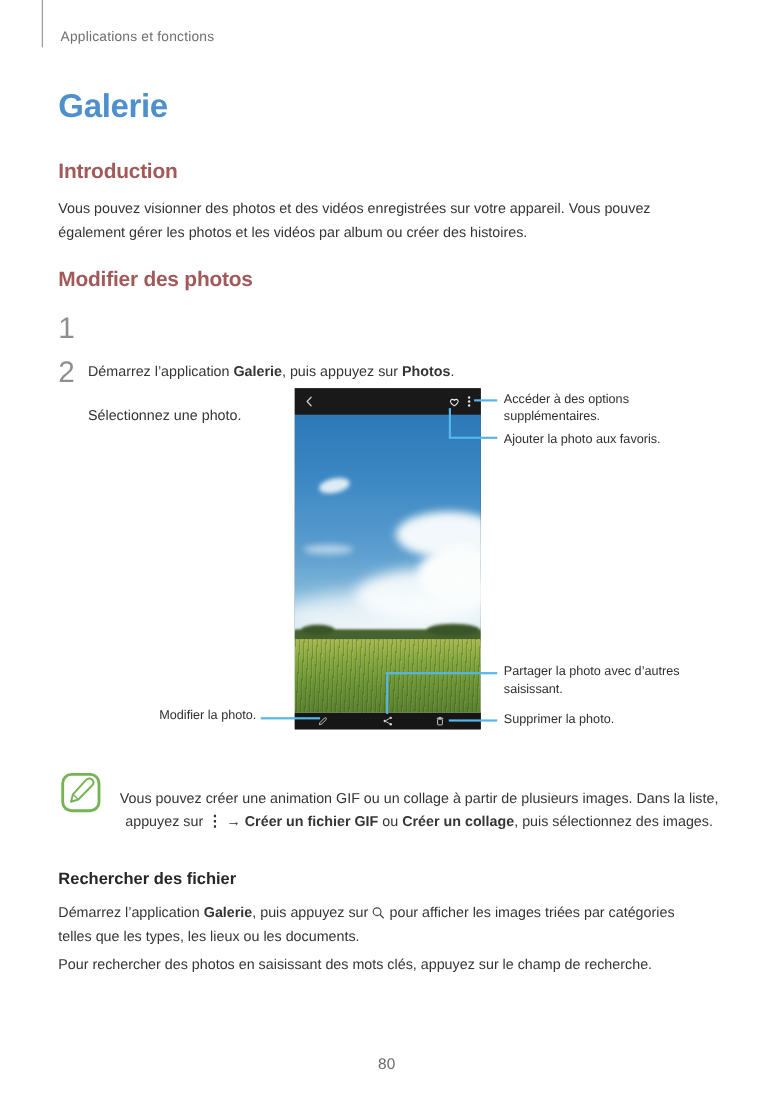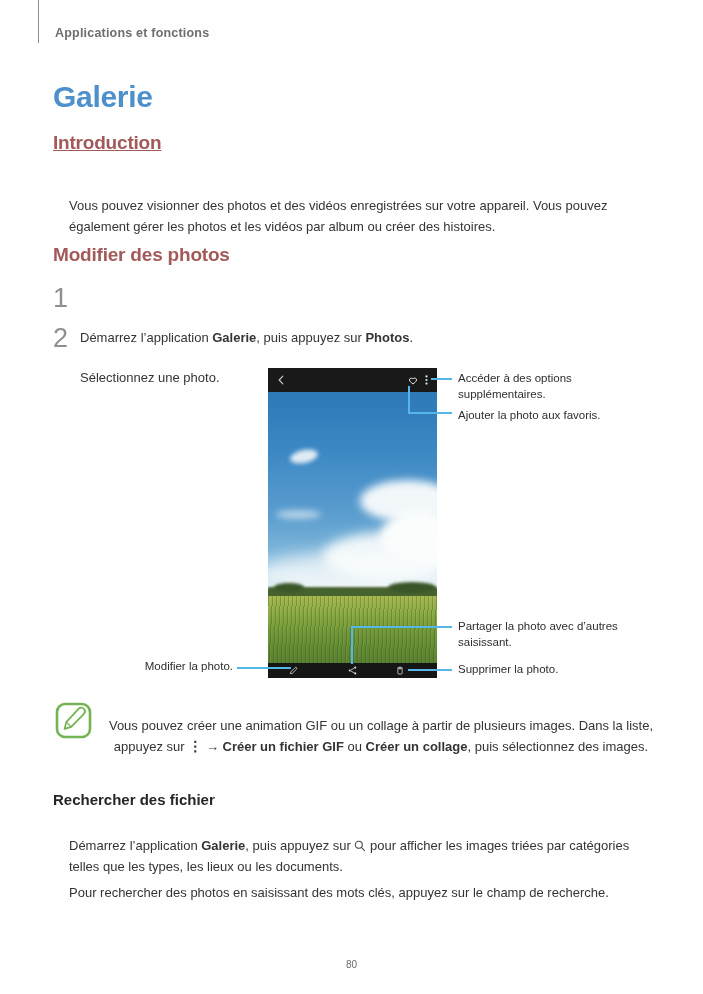--- a/index.html
+++ b/index.html
@@ -2,44 +2,44 @@
 <html><head>
 <meta charset="utf-8">
 <style>
   * { box-sizing: border-box; }
   html, body { margin: 0; padding: 0; background: #ffffff; }
   body { width: 703px; height: 994px; font-family: "Liberation Sans", sans-serif; }
   .page { position: relative; width: 703px; height: 994px; background: #fff; overflow: hidden; }
 
   
   .header-rule { position: absolute; left: 38px; top: 0; width: 1px; height: 43px; background: #8f8f8f; }
-  .header-text { position: absolute; left: 55px; top: 26px; font-size: 12.5px; color: #6e6e6e; letter-spacing: .2px; font-weight: bold; }
+  .header-text { position: absolute; left: 55px; top: 26px; font-size: 12.5px; color: #6e6e6e; letter-spacing: .2px; }
 
   
   .page-title { position: absolute; left: 53px; top: 80px; margin: 0; font-size: 30px; font-weight: 700; color: #4e90cc; letter-spacing: -.3px; }
   .sec-heading { position: absolute; left: 53px; margin: 0; font-size: 19px; font-weight: 700; color: #a2595a; letter-spacing: -.2px; }
-  .h-intro { top: 132px; text-decoration: underline; }
+  .h-intro { top: 146px; }
   .h-afficher { top: 244px; }
   .sub-heading { position: absolute; left: 53px; top: 791px; margin: 0; font-size: 15px; font-weight: 700; color: #262626; }
 
   
-  .body-p { position: absolute; left: 53px; margin: 16px; font-size: 13px; line-height: 21px; color: #343434; }
+  .body-p { position: absolute; left: 53px; margin: 0; font-size: 13px; line-height: 21px; color: #343434; }
   .p-intro { top: 179px; width: 575px; }
   .p-search1 { top: 820px; width: 590px; line-height: 20.5px; }
   .p-search2 { top: 866px; width: 590px; }
   .b { font-weight: 700; }
 
   
   .step-num { position: absolute; left: 53px; font-size: 27px; color: #8f8f8f; font-weight: 400; }
   .n1 { top: 283px; } .n2 { top: 323px; }
   .step-text { position: absolute; left: 80px; font-size: 13px; color: #343434; margin-top: 38px; }
   .t1 { top: 292px; } .t2 { top: 332px; }
 
   
-  .figure { position: absolute; left: 0; top: 368px; width: 703px; height: 310px; }
+  .figure { position: absolute; left: 0; top: 353px; width: 703px; height: 310px; }
   .phone { position: absolute; left: 268px; top: 0; width: 169px; height: 310px; background: #141414; }
   .topbar { position: absolute; left: 0; right: 0; top: 0; height: 24px; background: #191919; display: flex; align-items: center; padding: 0 9px; }
   .topbar .spacer { flex: 1; }
   .topbar svg { display: block; }
   .tb-right { display: flex; align-items: center; gap: 7px; }
   .photo { position: absolute; left: 0; right: 0; top: 24px; bottom: 15px; overflow: hidden;
     background: linear-gradient(180deg, #2d79b8 0%, #3c88c4 22%, #5c9ecf 46%, #8abedd 64%, #c8dfeb 71%, #edf2f0 73%); }
   .cloud { position: absolute; background: #fbfdfd; border-radius: 50%; }
   .cl-bird { left: 22px; top: 58px; width: 28px; height: 13px; filter: blur(2px); opacity: .85; transform: rotate(-12deg); }
   .cl-1 { left: 92px; top: 88px; width: 95px; height: 42px; filter: blur(4px); opacity: .95; }
@@ -79,21 +79,21 @@
 
   
   .note-icon { position: absolute; left: 55px; top: 702px; width: 37px; height: 37px; }
   .note-text { position: absolute; left: 105px; top: 703px; width: 552px; font-size: 13px; line-height: 20px; color: #343434; text-align: center; }
   .dots-inline { font-weight: 700; font-size: 14px; }
 
   
   .search-ic { display: inline-block; vertical-align: -2px; }
 
   
-  .footer-pagenum { position: absolute; left: 0; right: 0; top: 959px; text-align: center; font-size: 10px; color: #6a6a6a; }
+  .footer-pagenum { position: absolute; left: 0; right: 0; top: 959px; text-align: center; font-size: 14px; color: #6a6a6a; }
 </style>
 </head>
 <body>
 
 <div class="page">
 
   <div class="header-rule"></div>
   <div class="header-text">Applications et fonctions</div>
 
   <h1 class="page-title">Galerie</h1>

